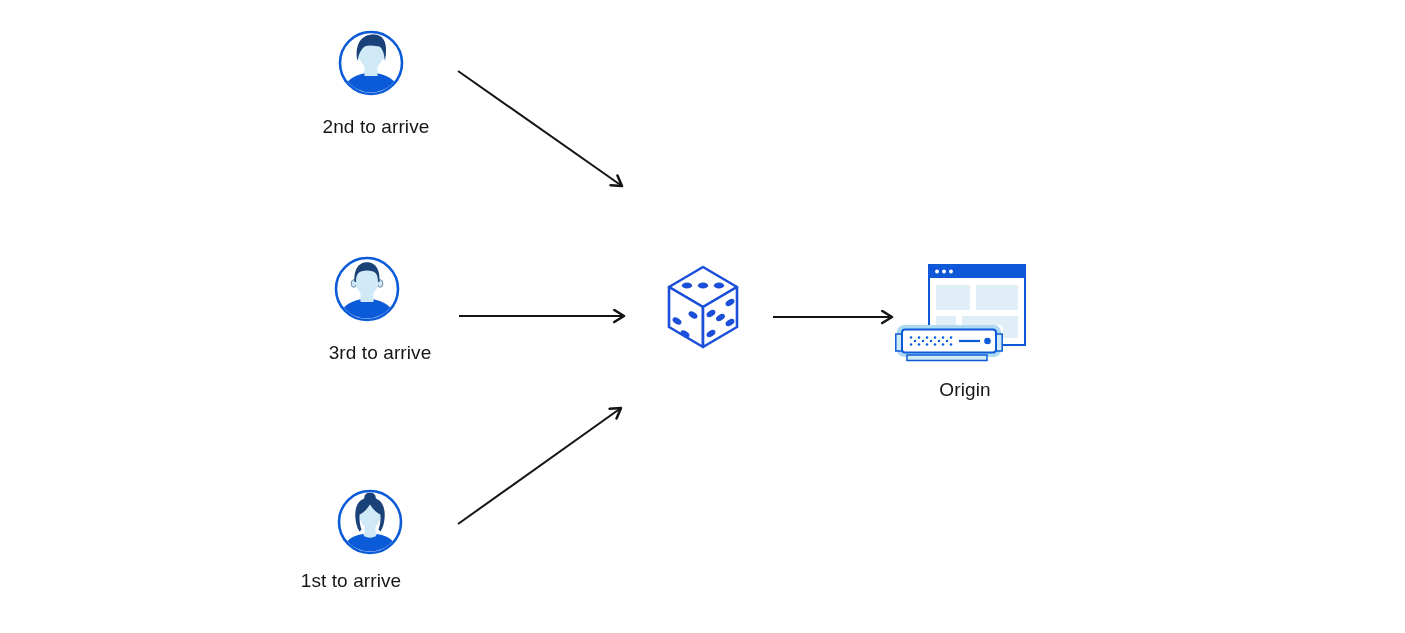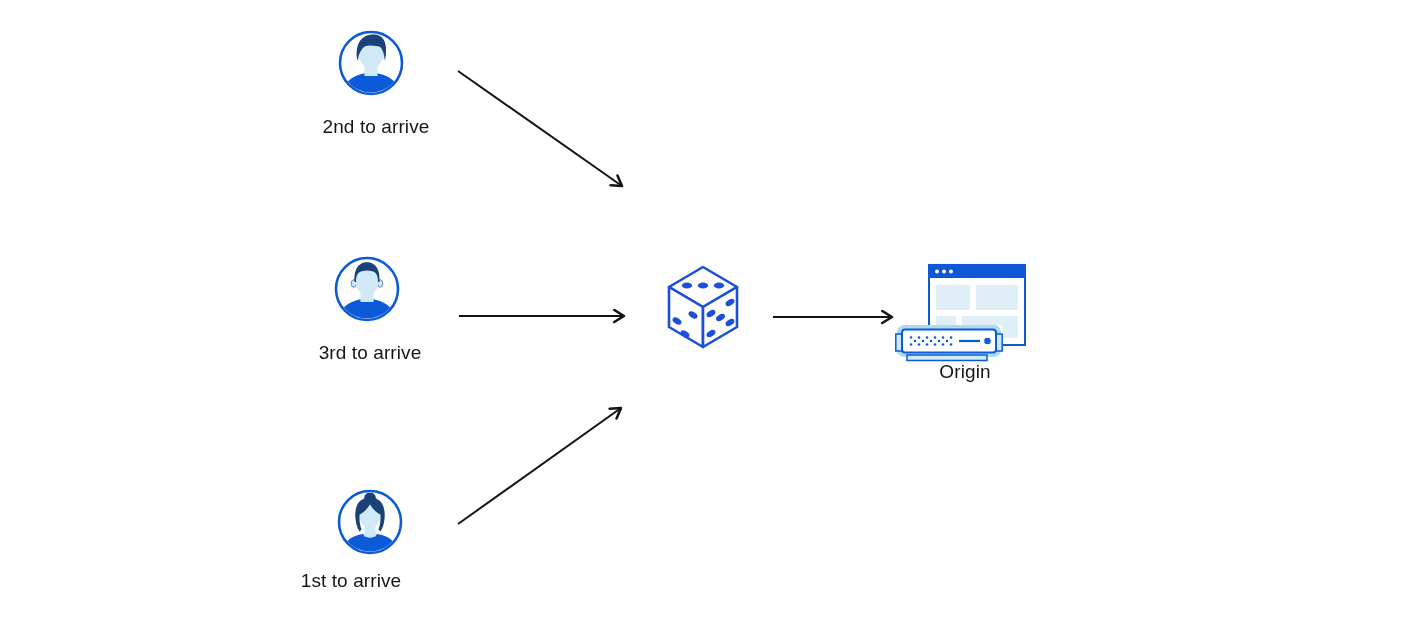--- a/index.html
+++ b/index.html
@@ -72,21 +72,21 @@
     <circle cx="33" cy="33" r="31" fill="#ffffff" stroke="#0b5bd9" stroke-width="2.6"></circle>
     <g clip-path="url(#clipB)">
       <path d="M3,66 C6,49 19,43 33,43 C47,43 60,49 63,66 Z" fill="#0b5bd9"></path>
       <rect x="26.5" y="32" width="13" height="14" fill="#cfe9f7"></rect>
       <ellipse cx="19.8" cy="27.5" rx="2.6" ry="3.8" fill="#cfe9f7" stroke="#1b4179" stroke-width="0.6"></ellipse>
       <ellipse cx="46.2" cy="27.5" rx="2.6" ry="3.8" fill="#cfe9f7" stroke="#1b4179" stroke-width="0.6"></ellipse>
       <path d="M33,10 C41.5,10 45.8,16 45,25 C44.4,31.5 40.8,38.2 33,40.2 C25.2,38.2 21.6,31.5 21,25 C20.2,16 24.5,10 33,10 Z" fill="#cfe9f7"></path>
       <path d="M20.5,26 C19.5,11.5 26,6.2 33,6.2 C40,6.2 46.5,11.5 45.5,26 L44,26 C44,18 41.5,14.6 33,14.6 C24.5,14.6 22,18 22,26 Z" fill="#1b4179"></path>
     </g>
   </svg>
-  <div class="node-label" style="left:370px;top:342px">3rd to arrive</div>
+  <div class="node-label" style="left:380px;top:342px">3rd to arrive</div>
 
   <svg class="abs" style="left:337px;top:489px" width="66" height="66" viewBox="0 0 66 66">
     <defs>
         <clipPath id="clipC">
           <circle cx="33" cy="33" r="29.6"></circle>
         </clipPath>
       </defs>
     <circle cx="33" cy="33" r="31" fill="#ffffff" stroke="#0b5bd9" stroke-width="2.6"></circle>
     <g clip-path="url(#clipC)">
       <path d="M3,66 C6,50 19,44.5 33,44.5 C47,44.5 60,50 63,66 Z" fill="#0b5bd9"></path>
@@ -155,15 +155,15 @@
       <circle cx="16" cy="19.5" r="1.25"></circle>
         <circle cx="24" cy="19.5" r="1.25"></circle>
         <circle cx="32" cy="19.5" r="1.25"></circle>
         <circle cx="40" cy="19.5" r="1.25"></circle>
         <circle cx="48" cy="19.5" r="1.25"></circle>
         <circle cx="56" cy="19.5" r="1.25"></circle>
     </g>
     <line x1="64" y1="16" x2="85" y2="16" stroke="#0b5bd9" stroke-width="2.2"></line>
     <circle cx="92.5" cy="16" r="3.3" fill="#0b5bd9"></circle>
   </svg>
-  <div class="node-label" style="left:965px;top:361px">Origin</div>
+  <div class="node-label" style="left:965px;top:379px">Origin</div>
 
 </div>
 
 </body></html>

